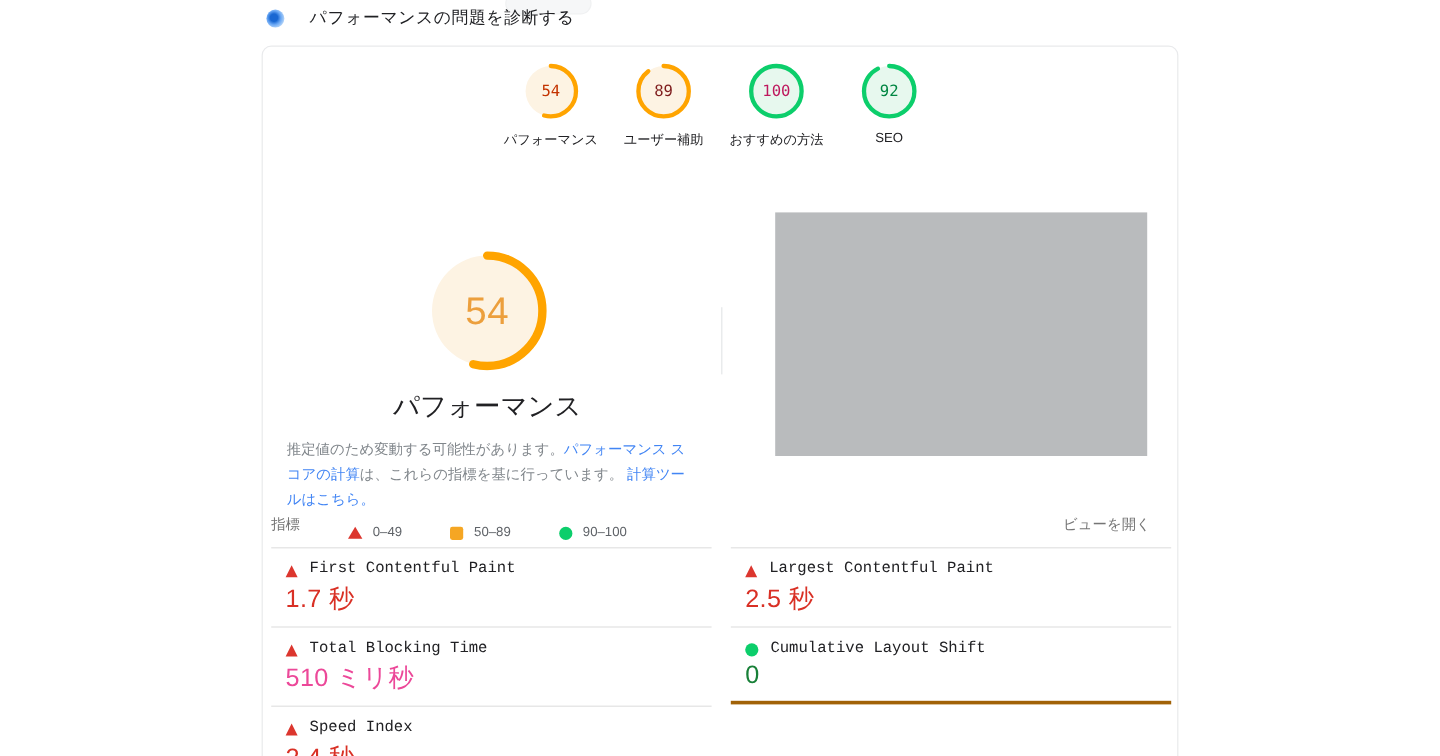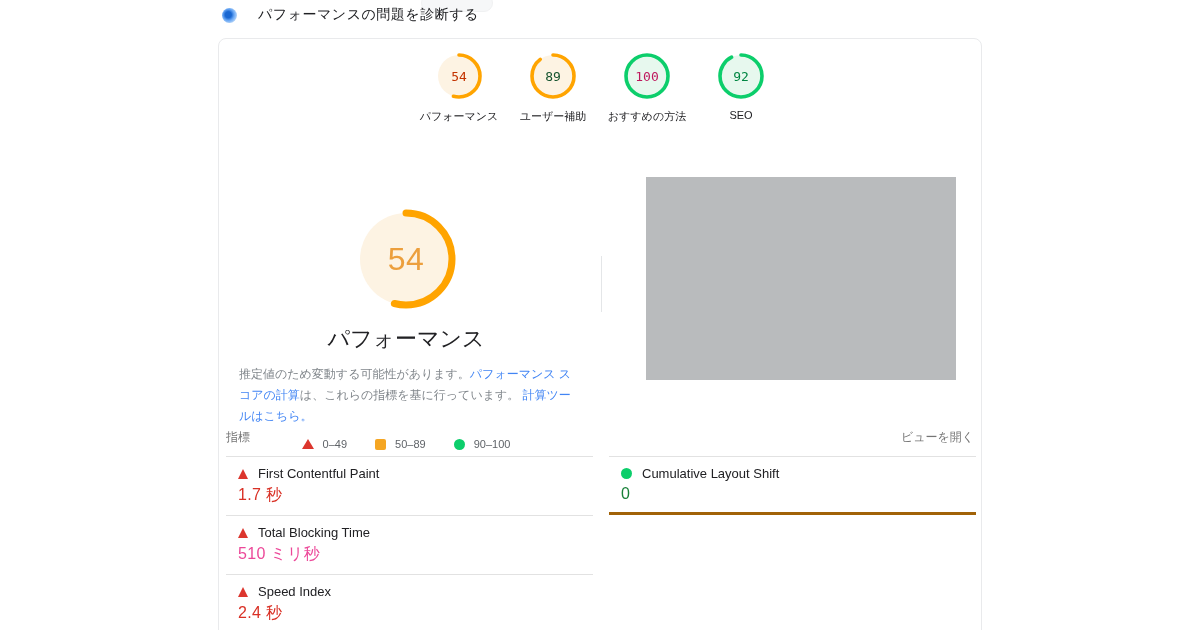--- a/index.html
+++ b/index.html
@@ -27,46 +27,46 @@
   .gauge-label{margin-top:9px;font-size:11px;color:#212124;white-space:nowrap;}
 
   
   .perf-pane{position:absolute;left:0;top:170px;width:374px;display:flex;flex-direction:column;align-items:center;}
   .big-gauge{position:relative;width:100px;height:100px;}
   .big-num{position:absolute;inset:0;display:flex;align-items:center;justify-content:center;
     font-size:32px;letter-spacing:.5px;}
   .perf-title{margin-top:15px;font-size:22px;color:#212124;}
   .perf-desc{margin-top:10px;width:334px;font-size:12px;line-height:1.75;color:#80868b;}
   .perf-desc a{color:#4285f4;text-decoration:none;}
-  .legend{margin-top:11px;display:flex;align-items:center;}
+  .legend{margin-top:11px;display:flex;align-items:center;gap:12px;}
   .legend-item{display:flex;align-items:center;margin:0 14px;font-size:11px;color:#5f6368;}
   .lg-marker{margin-right:9px;display:inline-block;}
   .lg-triangle{width:0;height:0;border-left:6px solid transparent;border-right:6px solid transparent;border-bottom:10px solid #dc362e;}
   .lg-square{width:11px;height:11px;border-radius:2px;}
   .lg-circle{width:11px;height:11px;border-radius:50%;}
 
   .v-divider{position:absolute;left:382px;top:217px;width:1px;height:56px;background:#e4e6e8;}
 
   
   .thumb{position:absolute;left:427px;top:138px;width:310px;height:203px;background:#b9bbbd;}
 
   
-  .metrics-head{position:absolute;left:7px;right:7px;top:390px;display:flex;justify-content:space-between;align-items:center;text-align:center;}
+  .metrics-head{position:absolute;left:7px;right:22px;top:390px;display:flex;justify-content:space-between;align-items:center;text-align:center;}
   .metrics-head .lbl{font-size:12px;color:#757575;}
   .metrics-head .view{font-size:12px;color:#757575;cursor:pointer;}
   .metrics-grid{position:absolute;left:7px;top:417px;width:750px;display:flex;}
   .mcol{width:367px;}
   .mcol + .mcol{margin-left:16px;}
   .metric{border-top:1px solid #e2e2e2;padding:9px 0 9px 12px;}
   .metric.last-r{border-bottom:3px solid #a16207;}
-  .m-top{display:flex;align-items:center;}
+  .m-top{display:flex;align-items:flex-end;font-family:Liberation Mono, monospace;}
   .m-icon-triangle{width:0;height:0;border-left:5.5px solid transparent;border-right:5.5px solid transparent;border-bottom:10px solid #dc362e;}
   .m-icon-circle{width:11px;height:11px;border-radius:50%;}
   .m-name{margin-left:10px;font-size:13px;color:#212124;}
-  .m-value{margin-top:4px;margin-left:0;font-size:16px;letter-spacing:.3px;}
+  .m-value{margin-top:4px;margin-left:0;font-size:21px;letter-spacing:.3px;}
 </style>
 </head>
 <body>
 
 <div class="header">
   <span class="diag-icon"></span>
   <span class="header-title">パフォーマンスの問題を診断する</span>
 </div>
 <div class="top-pill"></div>
 
@@ -82,21 +82,21 @@
           <div class="gauge-num" style="color:#c33300">54</div>
         </div>
         <div class="gauge-label">パフォーマンス</div>
       </div>
       <div class="gauge-block">
         <div class="gauge-wrap">
           <svg width="48" height="48" viewBox="0 0 48 48">
             <circle cx="24" cy="24" r="21" fill="#fdf3e3"></circle>
             <circle cx="24" cy="24" r="21" fill="none" stroke="#ffa400" stroke-width="3.6" stroke-linecap="round" stroke-dasharray="117.43273339118646 131.94689145077132" transform="rotate(-90 24 24)"></circle>
           </svg>
-          <div class="gauge-num" style="color:#14532d">89</div>
+          <div class="gauge-num" style="color:#7f1d1d">89</div>
         </div>
         <div class="gauge-label">ユーザー補助</div>
       </div>
       <div class="gauge-block">
         <div class="gauge-wrap">
           <svg width="48" height="48" viewBox="0 0 48 48">
             <circle cx="24" cy="24" r="21" fill="#e7f8ee"></circle>
             <circle cx="24" cy="24" r="21" fill="none" stroke="#0cce6b" stroke-width="3.6" stroke-linecap="round" stroke-dasharray="131.94689145077132 131.94689145077132" transform="rotate(-90 24 24)"></circle>
           </svg>
           <div class="gauge-num" style="color:#be185d">100</div>
@@ -170,20 +170,27 @@
         </div>
         <div class="metric">
           <div class="m-top">
             <span class="m-icon-triangle" style="border-bottom-color:#dc362e"></span>
             <span class="m-name">Speed Index</span>
           </div>
           <div class="m-value" style="color:#d93025">2.4 秒</div>
         </div>
       </div>
     <div class="mcol" id="metrics-right">
+        <div class="metric">
+          <div class="m-top">
+            <span class="m-icon-triangle" style="border-bottom-color:#dc362e"></span>
+            <span class="m-name">Largest Contentful Paint</span>
+          </div>
+          <div class="m-value" style="color:#d93025">2.5 秒</div>
+        </div>
         <div class="metric last-r">
           <div class="m-top">
             <span class="m-icon-circle" style="background:#0cce6b"></span>
             <span class="m-name">Cumulative Layout Shift</span>
           </div>
           <div class="m-value" style="color:#188038">0</div>
         </div>
       </div>
   </div>
 

